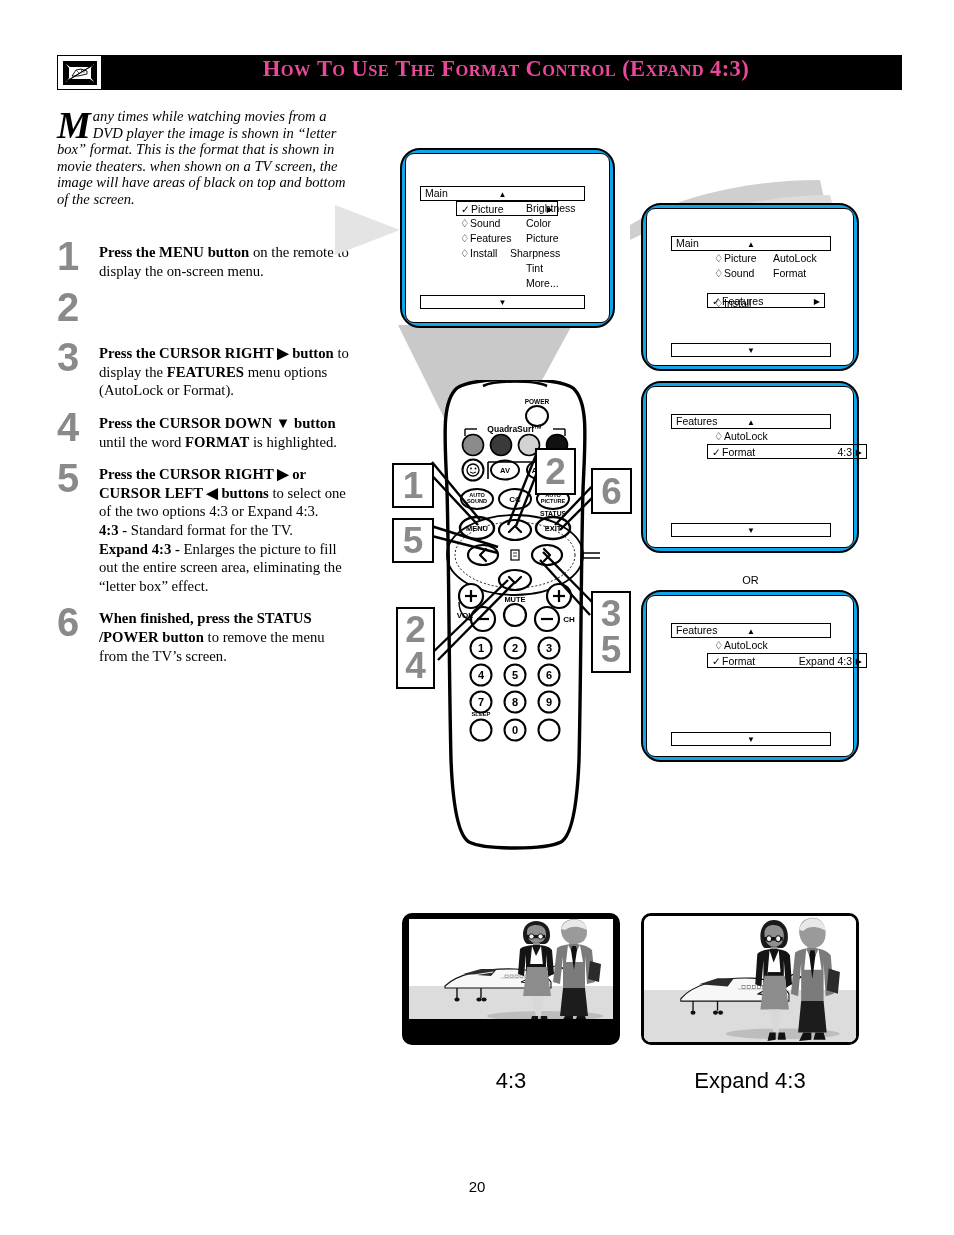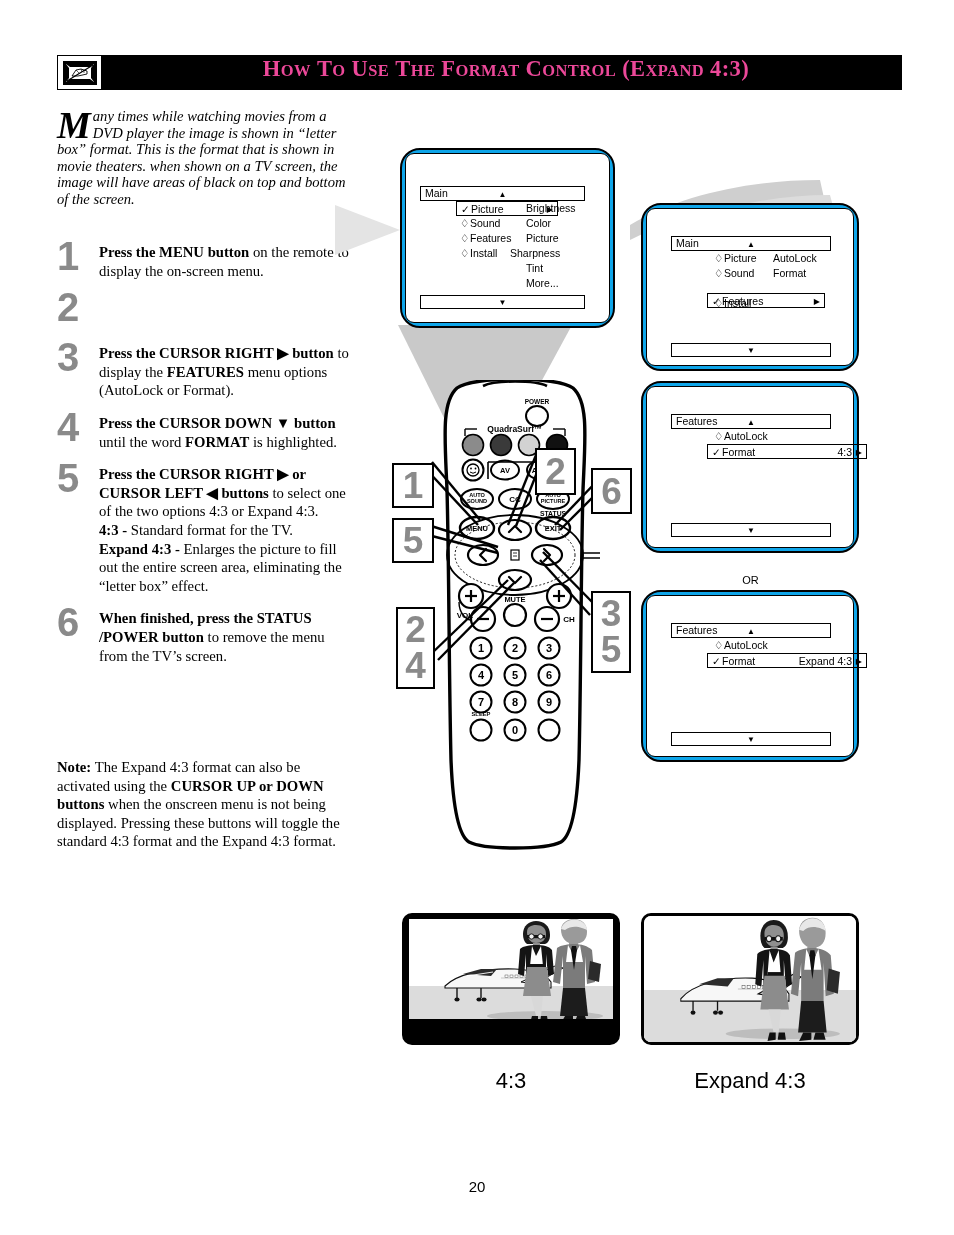--- a/index.html
+++ b/index.html
@@ -207,21 +207,20 @@
       <div class="step">
         <div class="step-num">5</div>
         <div class="step-body"><b>Press the CURSOR RIGHT ▶ or CURSOR LEFT ◀ buttons</b> to select one of the two options 4:3 or Expand 4:3.<br><b>4:3 -</b> Standard format for the TV.<br><b>Expand 4:3 -</b> Enlarges the picture to fill out the entire screen area, eliminating the “letter box” effect.</div>
       </div>
       <div class="step">
         <div class="step-num">6</div>
         <div class="step-body"><b>When finished, press the STATUS /POWER button</b> to remove the menu from the TV’s screen.</div>
       </div>
     </div>
 
-  <div id="note"><b>Note:</b> The Expand 4:3 format can also be activated using the <b>CURSOR UP or DOWN buttons</b> when the onscreen menu is not being displayed. Pressing these buttons will toggle the standard 4:3 format and the Expand 4:3 format.</div>
 
   <svg id="beams" viewBox="0 0 560 560">
 
     <polygon points="68,185 242,185 185,290 120,290" fill="#c9c9c9"></polygon>
 
     <path d="M484,42 C 420,42 360,58 320,84 L 322,118 C 368,92 430,76 484,76 Z" fill="#d2d2d2" transform="translate(0,0)"></path>
     <path d="M490,40 C 420,40 350,55 300,85 L 300,100 C 355,72 425,58 494,58 Z" fill="#cfcfcf"></path>
     <path d="M500,55 C 430,55 370,72 322,100 L 330,135 C 385,106 445,92 510,92 Z" fill="#dcdcdc"></path>
 
     <polygon points="-125,65 -60,90 -125,115" fill="#e4e4e4" transform="translate(130,0)"></polygon>

